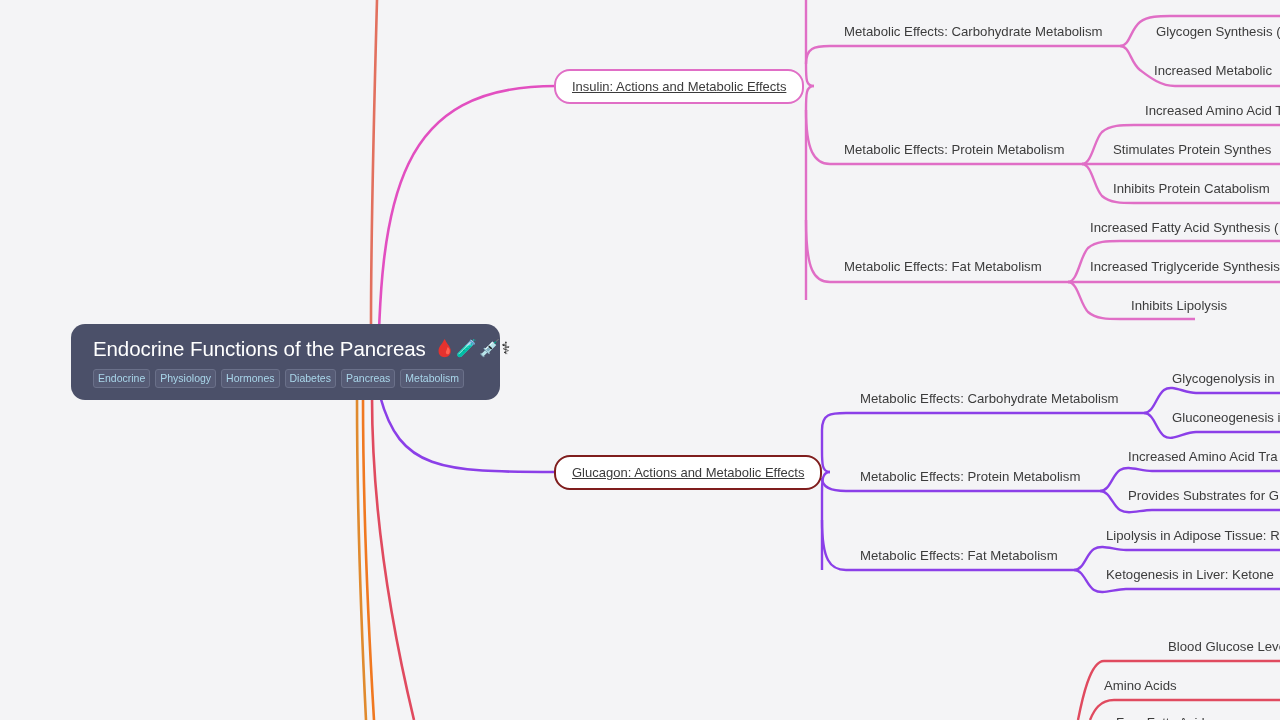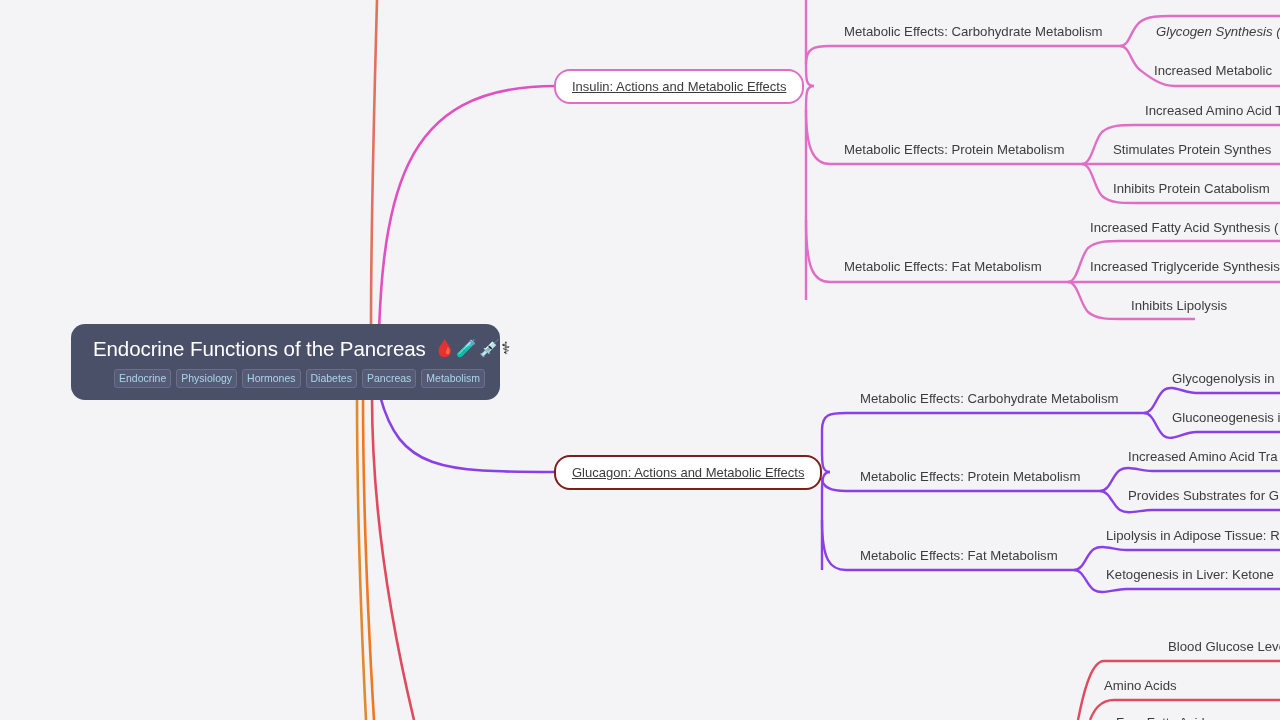--- a/index.html
+++ b/index.html
@@ -54,21 +54,20 @@
   .root-emojis {
     margin-left: 9px;
     font-size: 17px;
     line-height: 26px;
     letter-spacing: 1px;
   }
   .root-tags {
     display: flex;
     gap: 5px;
     margin-top: 7px;
-    margin-left: 21px;
   }
   .tag {
     display: inline-block;
     color: #a9d6ea;
     background: #565b75;
     border: 1px solid #6a7089;
     border-radius: 3px;
     font-size: 10.5px;
     line-height: 13px;
     padding: 2px 4px 2px 4px;
@@ -170,21 +169,21 @@
       <span class="tag">Hormones</span>
       <span class="tag">Diabetes</span>
       <span class="tag">Pancreas</span>
       <span class="tag">Metabolism</span>
     </div>
   </div>
 
   <div class="pill insulin" style="left:554px; top:69px;">Insulin: Actions and Metabolic Effects</div>
 
   <div class="node-label" style="left:844px; top:23px;">Metabolic Effects: Carbohydrate Metabolism</div>
-  <div class="node-label lvl3" style="left:1156px; top:23px;font-style:italic;">Glycogen Synthesis (</div>
+  <div class="node-label lvl3" style="left:1156px; top:23px;">Glycogen Synthesis (</div>
   <div class="node-label lvl3" style="left:1154px; top:62px;">Increased Metabolic</div>
 
   <div class="node-label" style="left:844px; top:141px;">Metabolic Effects: Protein Metabolism</div>
   <div class="node-label lvl3" style="left:1145px; top:102px;">Increased Amino Acid Trans</div>
   <div class="node-label lvl3" style="left:1113px; top:141px;">Stimulates Protein Synthes</div>
   <div class="node-label lvl3" style="left:1113px; top:180px;">Inhibits Protein Catabolism</div>
 
   <div class="node-label" style="left:844px; top:258px;">Metabolic Effects: Fat Metabolism</div>
   <div class="node-label lvl3" style="left:1090px; top:219px;">Increased Fatty Acid Synthesis (</div>
   <div class="node-label lvl3" style="left:1090px; top:258px;">Increased Triglyceride Synthesis</div>

